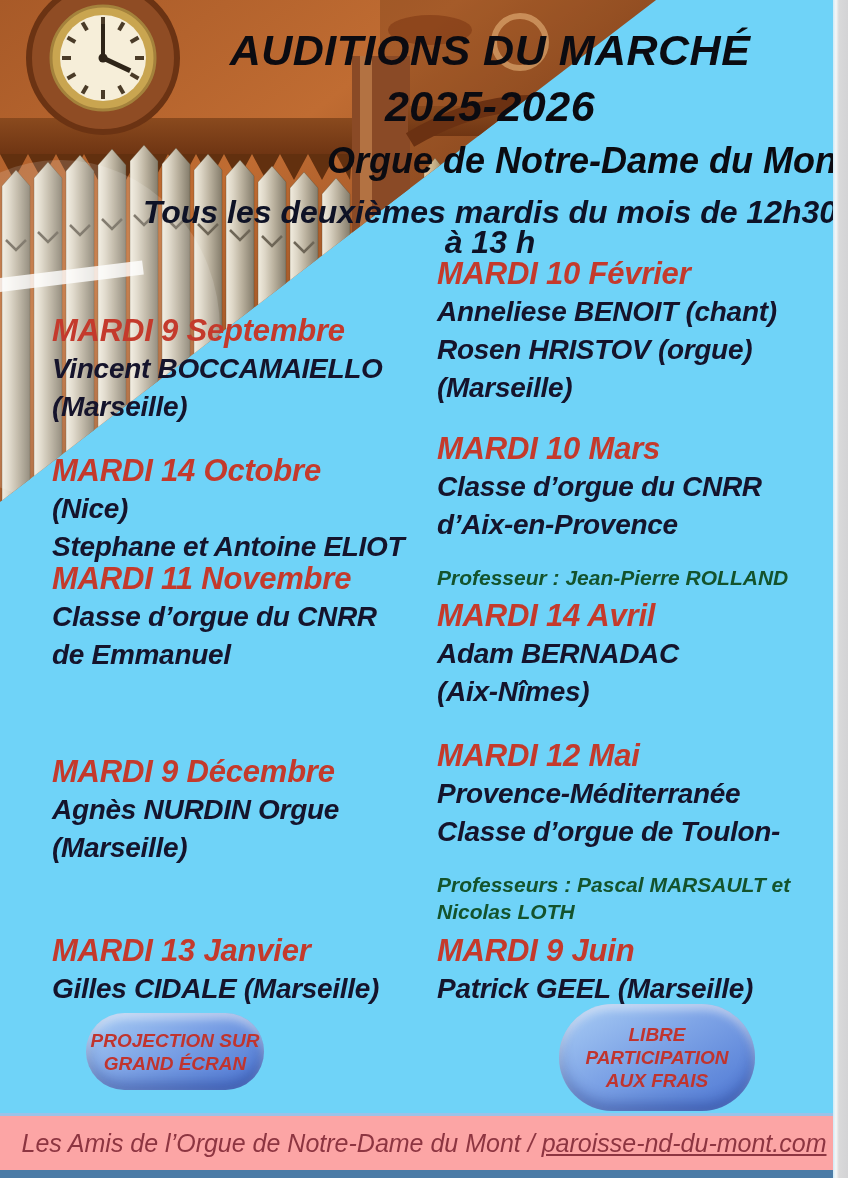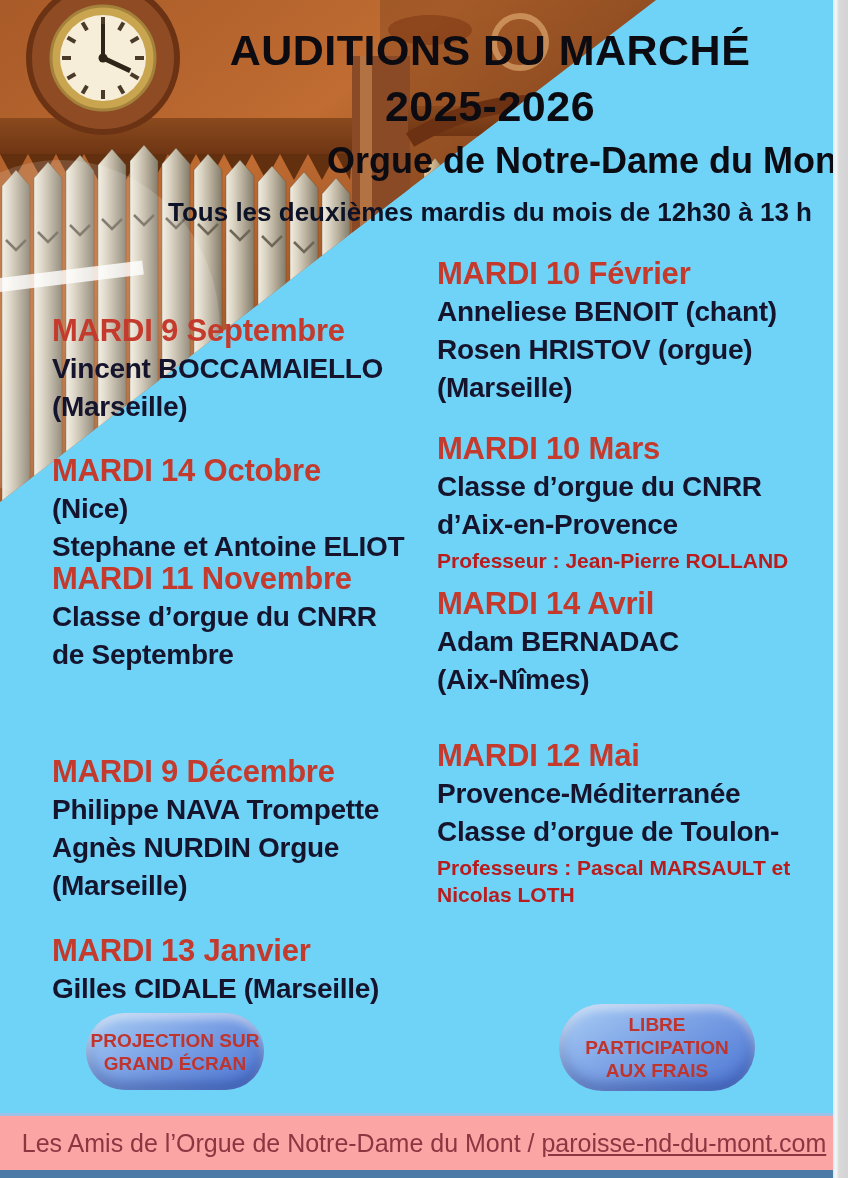--- a/index.html
+++ b/index.html
@@ -1,48 +1,49 @@
 <!DOCTYPE html>
 <html><head>
 <meta charset="utf-8">
 <style>
   html,body{margin:0;padding:0;background:#e8e8e8;}
   .poster{
     position:relative;width:848px;height:1178px;overflow:hidden;
     background:#6fd3f8;
     font-family:"Liberation Sans",sans-serif;
+    font-style:italic;
   }
   
   .photo{
     position:absolute;left:0;top:0;width:656px;height:502px;
     clip-path:polygon(0 0,100% 0,0 100%);
   }
   .photo svg{display:block;width:100%;height:100%;}
   
   .header{position:absolute;left:131px;top:22px;width:718px;text-align:center;color:#0b0b11;}
   .title{font-size:43px;font-weight:bold;letter-spacing:.5px;line-height:56px;}
   .subtitle{font-size:36px;font-weight:bold;line-height:46px;margin-top:4px;text-align:right;}
-  .schedule{font-size:26px;font-weight:bold;color:#0e1226;margin-top:13px;line-height:30px;}
+  .schedule{font-size:32px;font-weight:bold;color:#0e1226;margin-top:13px;line-height:30px;}
   
   .event{position:absolute;width:402px;}
   .col-left{left:52px;}
   .col-right{left:437px;}
   .event-date{font-size:31px;font-weight:bold;color:#c43a2c;line-height:38px;letter-spacing:-.2px;}
   .event-line{font-size:28px;font-weight:bold;color:#15142c;line-height:38px;letter-spacing:-.3px;}
-  .event-note{font-size:21px;font-weight:bold;color:#b91c1c;line-height:27px;margin-top:3px;}
+  .event-note{font-size:21px;font-weight:bold;color:#14532d;line-height:27px;margin-top:20px;}
   
   .badge{
     position:absolute;border-radius:60px;
     background:linear-gradient(150deg,#abcff5 0%,#7da3e6 45%,#4a74d2 100%);
     box-shadow:inset 0 -8px 14px rgba(10,20,90,.30), inset 0 5px 10px rgba(255,255,255,.55);
     display:flex;flex-direction:column;align-items:center;justify-content:center;
     color:#c0342e;font-weight:bold;font-size:19px;line-height:23px;text-align:center;
   }
   .badge-left{left:86px;top:1013px;width:178px;height:77px;}
-  .badge-right{left:559px;top:1004px;width:196px;height:87px;}
+  .badge-right{left:559px;top:1004px;width:196px;height:107px;}
   
   .footer{
     position:absolute;left:0;top:1113px;width:848px;height:57px;
     background:#fca5a5;border-top:3px solid #9cc2e8;box-sizing:border-box;
     display:flex;align-items:center;justify-content:center;
     font-size:25px;color:#8d3541;white-space:pre;
   }
   .footer a{color:#8d3541;text-decoration:underline;cursor:pointer;}
   .bottom-strip{position:absolute;left:0;top:1170px;width:848px;height:8px;background:#4b7ba6;}
   .edge-right{
@@ -178,56 +179,59 @@
     <div class="event-line">(Marseille)</div>
   </div>
   <div class="event col-left" style="top:452px">
     <div class="event-date">MARDI 14 Octobre</div>
     <div class="event-line">(Nice)</div>
     <div class="event-line">Stephane et Antoine ELIOT</div>
   </div>
   <div class="event col-left" style="top:560px">
     <div class="event-date">MARDI 11 Novembre</div>
     <div class="event-line">Classe d’orgue du CNRR</div>
-    <div class="event-line">de Septembre</div>
+    <div class="event-line">de Emmanuel</div>
   </div>
   <div class="event col-left" style="top:753px">
     <div class="event-date">MARDI 9 Décembre</div>
-    <div class="event-line">Philippe NAVA Trompette</div>
     <div class="event-line">Agnès NURDIN Orgue</div>
     <div class="event-line">(Marseille)</div>
   </div>
   <div class="event col-left" style="top:932px">
     <div class="event-date">MARDI 13 Janvier</div>
     <div class="event-line">Gilles CIDALE (Marseille)</div>
   </div>
 
   <div class="event col-right" style="top:255px">
     <div class="event-date">MARDI 10 Février</div>
     <div class="event-line">Anneliese BENOIT (chant)</div>
     <div class="event-line">Rosen HRISTOV (orgue)</div>
     <div class="event-line">(Marseille)</div>
   </div>
   <div class="event col-right" style="top:430px">
     <div class="event-date">MARDI 10 Mars</div>
     <div class="event-line">Classe d’orgue du CNRR</div>
     <div class="event-line">d’Aix-en-Provence</div>
     <div class="event-note">Professeur : Jean-Pierre ROLLAND</div>
   </div>
-  <div class="event col-right" style="top:585px">
+  <div class="event col-right" style="top:597px">
     <div class="event-date">MARDI 14 Avril</div>
     <div class="event-line">Adam BERNADAC</div>
     <div class="event-line">(Aix-Nîmes)</div>
   </div>
   <div class="event col-right" style="top:737px">
     <div class="event-date">MARDI 12 Mai</div>
     <div class="event-line">Provence-Méditerranée</div>
     <div class="event-line">Classe d’orgue de Toulon-</div>
     <div class="event-note">Professeurs : Pascal MARSAULT et Nicolas LOTH</div>
   </div>
+  <div class="event col-right" style="top:932px">
+    <div class="event-date">MARDI 9 Juin</div>
+    <div class="event-line">Patrick GEEL (Marseille)</div>
+  </div>
 
   <div class="badge badge-left">
     <span>PROJECTION SUR</span>
     <span>GRAND ÉCRAN</span>
   </div>
   <div class="badge badge-right">
     <span>LIBRE</span>
     <span>PARTICIPATION</span>
     <span>AUX FRAIS</span>
   </div>

